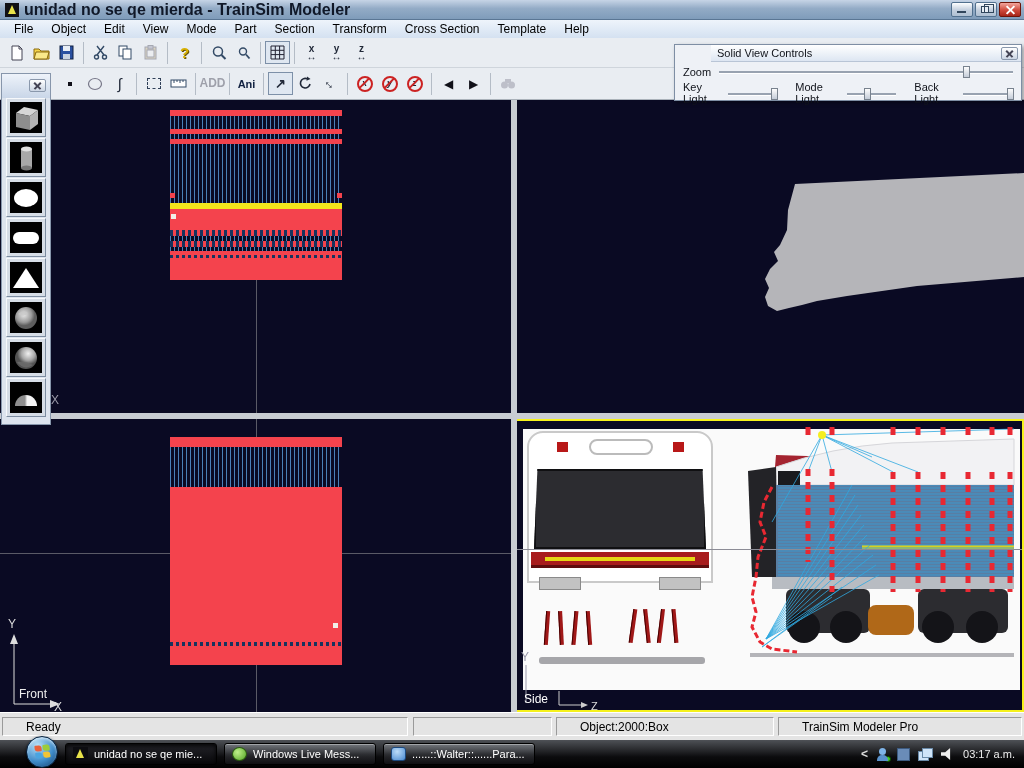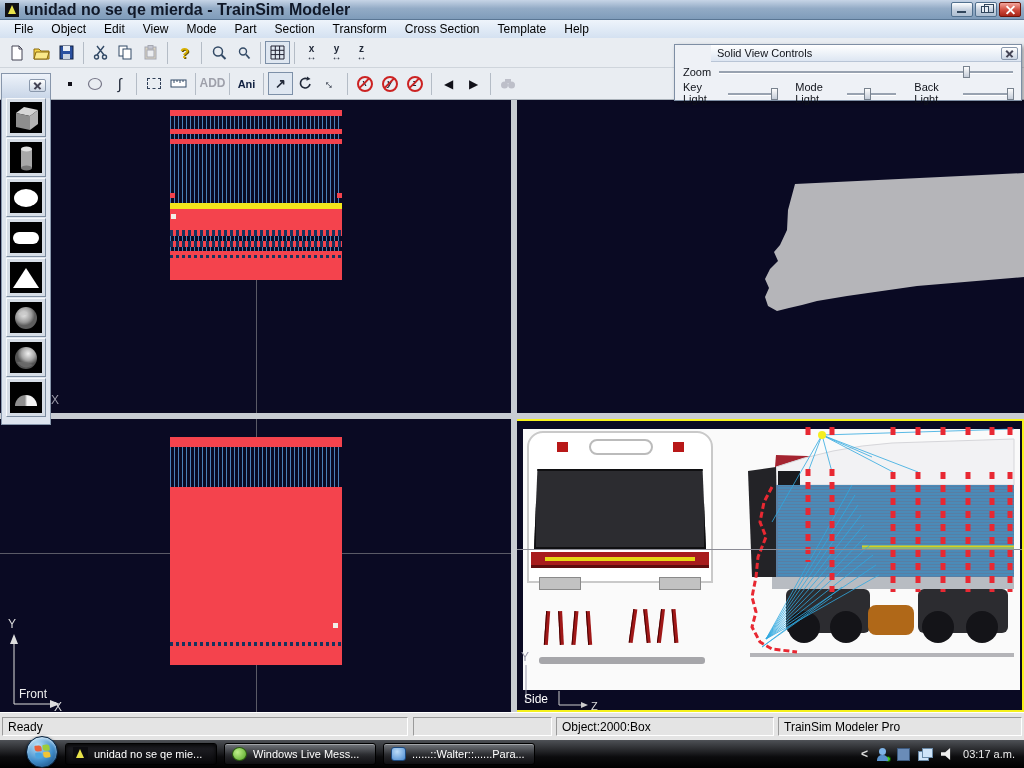--- a/index.html
+++ b/index.html
@@ -119,21 +119,21 @@
   .fp-hose { position:absolute; width:4px; height:34px; background:#a01818; border-left:1px solid #400; }
   .fp-rail { position:absolute; left:12px; top:226px; width:166px; height:7px; background:#a6a6aa; border-radius:3px; }
   .hline-br { position:absolute; left:0; top:128px; width:509px; height:1px; background:#8c8c96; z-index:6; }
   .side-photo { position:absolute; left:225px; top:6px; }
   .br-label { position:absolute; left:7px; top:271px; color:#fff; font-size:12px; z-index:7; }
 
   
   .statusbar { position:absolute; left:0; top:712px; width:1024px; height:28px; background:#e4e4e4;
     border-top:1px solid #fff; z-index:10; }
   .spanel { position:absolute; top:4px; height:19px; border:1px solid; border-color:#9a9a9a #ffffff #ffffff #9a9a9a;
-    padding:2px 5px; color:#000; font-size:12px; white-space:nowrap; overflow:hidden; }
+    padding:2px 23px; color:#000; font-size:12px; white-space:nowrap; overflow:hidden; }
 
   
   .taskbar { position:absolute; left:0; top:740px; width:1024px; height:28px;
     background:linear-gradient(#4e5156,#232427 40%,#0c0c0e 60%,#000); display:flex; align-items:center; z-index:50; }
   .orb { width:32px; height:32px; border-radius:50%; margin:-4px 0 0 26px; position:relative; flex:0 0 auto;
     background:radial-gradient(circle at 35% 28%, #b8e0f8, #3f8cca 55%, #103a66);
     border:1px solid #06203c; box-shadow:inset 0 2px 3px rgba(255,255,255,.65), 0 1px 3px rgba(0,0,0,.8); }
   .flag { position:absolute; left:8px; top:8px; width:16px; height:14px; display:grid;
     grid-template-columns:7px 7px; grid-template-rows:6px 6px; gap:1px; transform:rotate(-6deg); }
   .flag i { border-radius:1px 3px 1px 3px; }

